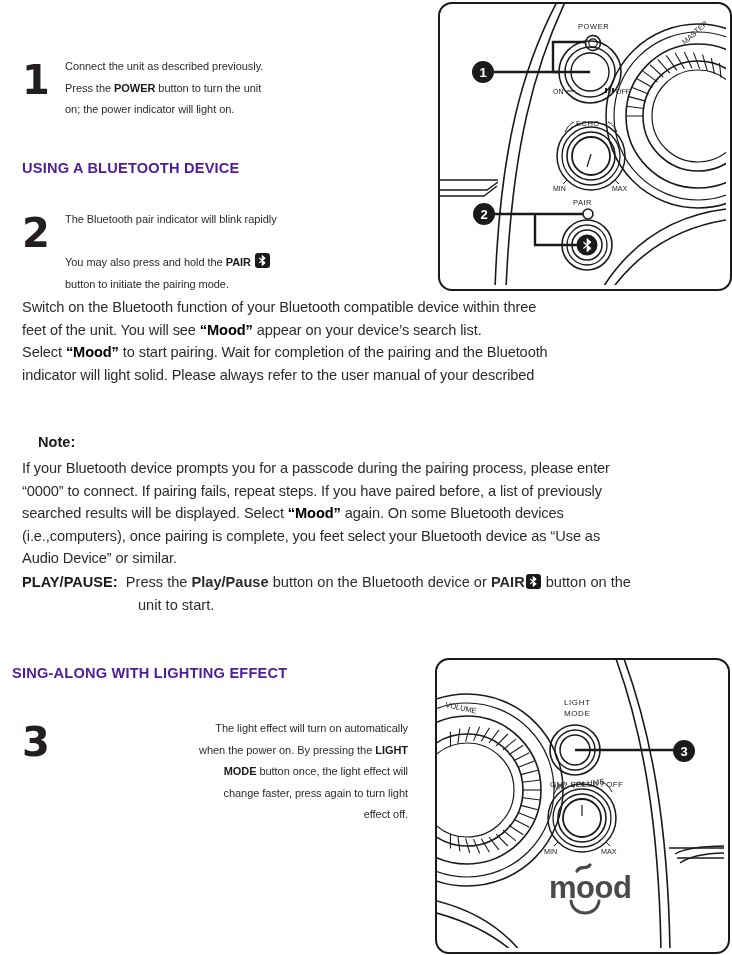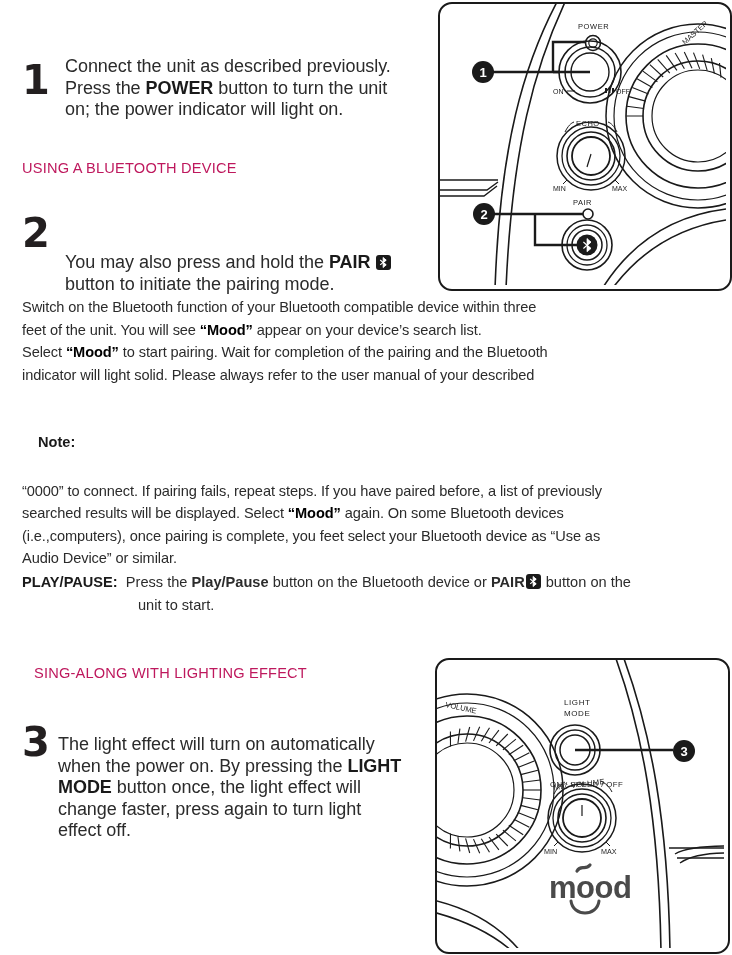--- a/index.html
+++ b/index.html
@@ -20,33 +20,33 @@
     font-family:"DejaVu Sans", sans-serif;
     font-weight:bold;
     font-size:40px;
     line-height:40px;
     color:#231f20;
     width:40px;
     text-align:left;
   }
   .step .body{
     position:absolute;
-    font-size:18px;
+    font-size:11px;
     line-height:21.5px;
     color:#2b2b2b;
     letter-spacing:-0.05px;
   }
   .step .body b{font-weight:bold;color:#1a1a1a;}
 
   .sectionhead{
     position:absolute;
     font-size:14.6px;
-    font-weight:normal;
+    font-weight:bold;
     letter-spacing:0.2px;
-    color:#be185d;
+    color:#4c1d95;
   }
 
   .para{
     position:absolute;
     font-size:14.6px;
     line-height:22.6px;
     color:#2b2b2b;
     letter-spacing:-0.1px;
   }
   .para b{font-weight:bold;color:#000000;}
@@ -110,61 +110,61 @@
       Press the <b>POWER</b> button to turn the unit<br>
       on; the power indicator will light on.
     </div>
   </div>
 
   <div class="sectionhead" style="left:22px;top:160px;">USING A BLUETOOTH DEVICE</div>
 
   <div class="step" style="left:0;top:209px;">
     <div class="num" style="left:22px;top:4px;">2</div>
     <div class="body" style="left:65px;top:0;width:370px;">
-      <br>
+      <span>The Bluetooth pair indicator will blink rapidly</span><br>
       <br>
       You may also press and hold the <b>PAIR</b>&nbsp;<span class="btglyph"><svg width="9" height="11" viewBox="0 0 9 11">
             <path d="M4.1 0.4 L7.2 3.1 L4.1 5.5 L4.1 0.4 Z M4.1 5.5 L7.2 7.9 L4.1 10.6 L4.1 5.5 Z" fill="#fff" stroke="#fff" stroke-width="0.8" stroke-linejoin="round"></path>
             <path d="M1.2 3.0 L7.0 7.9 M1.2 7.9 L7.0 3.0" stroke="#fff" stroke-width="1.1" fill="none"></path>
           </svg></span><br>
       <span>button to initiate the pairing mode.</span>
     </div>
   </div>
 
   <div class="para" style="left:22px;top:296px;width:700px;">
     <span>Switch on the Bluetooth function of your Bluetooth compatible device within three</span><br>
     <span>feet of the unit. You will see </span><b>“Mood”</b><span> appear on your device’s search list.</span><br>
     <span>Select </span><b>“Mood”</b><span> to start pairing. Wait for completion of the pairing and the Bluetooth</span><br>
     <span>indicator will light solid. Please always refer to the user manual of your described</span><br>
   </div>
 
   <div class="notehead" style="left:22px;top:434px;margin-left:16px;">Note:</div>
 
   <div class="para" style="left:22px;top:457px;width:712px;">
-    <br>
+    <span>If your Bluetooth device prompts you for a passcode during the pairing process, please enter</span><br>
     <span>“0000” to connect. If pairing fails, repeat steps. If you have paired before, a list of previously</span><br>
     <span>searched results will be displayed. Select </span><b>“Mood”</b><span> again. On some Bluetooth devices</span><br>
     <span>(i.e.,computers), once pairing is complete, you feet select your Bluetooth device as “Use as</span><br>
     <span>Audio Device” or similar.</span>
   </div>
 
   <div class="pp" style="left:22px;top:571px;width:712px;">
     <span class="lbl">PLAY/PAUSE:</span>&nbsp;
     <span>Press the </span><b>Play/Pause</b><span> button on the Bluetooth device or </span><b>PAIR</b><span class="btglyph"><svg width="9" height="11" viewBox="0 0 9 11">
           <path d="M4.1 0.4 L7.2 3.1 L4.1 5.5 L4.1 0.4 Z M4.1 5.5 L7.2 7.9 L4.1 10.6 L4.1 5.5 Z" fill="#fff" stroke="#fff" stroke-width="0.8" stroke-linejoin="round"></path>
           <path d="M1.2 3.0 L7.0 7.9 M1.2 7.9 L7.0 3.0" stroke="#fff" stroke-width="1.1" fill="none"></path>
         </svg></span><span> button on the</span><br>
     <span class="ind" style="width:116px;"></span><span>unit to start.</span>
   </div>
 
-  <div class="sectionhead" style="left:34px;top:665px;">SING-ALONG WITH LIGHTING EFFECT</div>
+  <div class="sectionhead" style="left:12px;top:665px;">SING-ALONG WITH LIGHTING EFFECT</div>
 
   <div class="step" style="left:0;top:718px;">
     <div class="num" style="left:22px;top:4px;">3</div>
-    <div class="body" style="left:58px;top:16px;width:350px;">
+    <div class="body" style="left:58px;top:0;width:350px;text-align:right;">
       <span>The light effect will turn on automatically</span><br>
       when the power on. By pressing the <b>LIGHT</b><br>
       <b>MODE</b> button once, the light effect will<br>
       change faster, press again to turn light<br>
       effect off.
     </div>
   </div>
 
   <div class="illus" style="left:438px;top:2px;width:290px;height:285px;">
     <svg width="286" height="281" viewBox="0 0 286 281">

